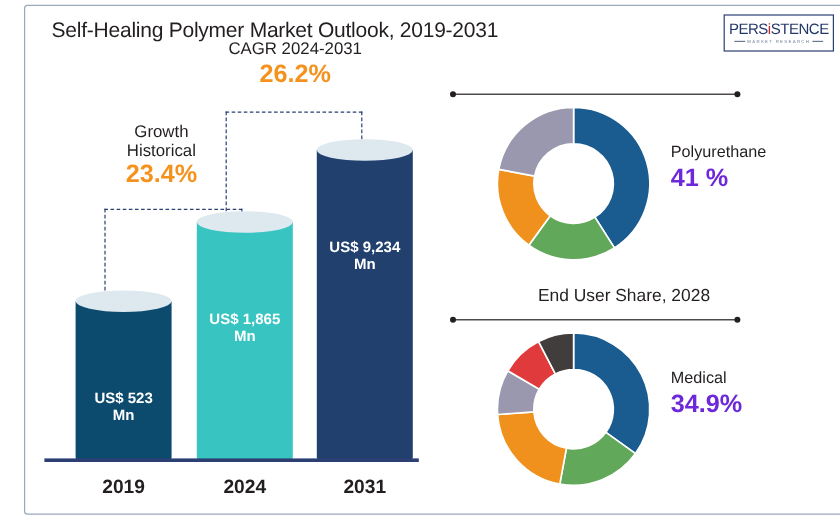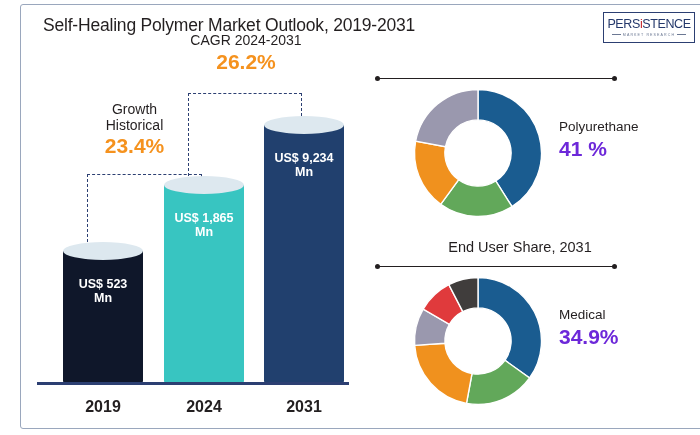--- a/index.html
+++ b/index.html
@@ -27,23 +27,23 @@
             white-space:nowrap;}
   .logo-rule{width:9px;height:1px;background:#6b7893;}
 
   
   #bar-panel{position:absolute;left:0;top:44px;width:340px;height:381px;}
 
   .bar{position:absolute;bottom:47px;width:80px;border-radius:0 0 2px 2px;}
   .bar-cap{position:absolute;top:-9px;left:0;width:80px;height:18px;
            border-radius:50%;background:#dde8ef;}
   .bar-label{position:absolute;left:0;width:80px;text-align:center;
-             color:#ffffff;font-weight:bold;font-size:12.5px;line-height:1.15;}
+             color:#ffffff;font-weight:bold;font-size:12.5px;line-height:1.15;margin-top:48px;}
 
-  #bar-2019{left:42px;height:132px;background:#0f172a;}
+  #bar-2019{left:42px;height:132px;background:#0c4a6e;}
   #bar-2019 .bar-label{top:26px;}
   #bar-2024{left:143px;height:198px;background:#38c5c1;}
   #bar-2024 .bar-label{top:26px;}
   #bar-2031{left:243px;height:258px;background:#21406e;}
   #bar-2031 .bar-label{top:26px;}
 
   #baseline{position:absolute;left:16px;bottom:45px;width:312px;height:3px;
             background:#2c3f72;}
 
   .xtick{position:absolute;bottom:14px;width:80px;text-align:center;
@@ -164,21 +164,21 @@
           <path d="M 4.814786466480321 41.38045952905668 A 46 46 0 0 1 49.99999999999999 4
        L 49.99999999999999 26 A 24 24 0 0 0 26.42510598251147 45.50284844994262 Z" fill="#9a98ae" stroke="#ffffff" stroke-width="1"></path>
         </svg>
       <div class="donut-legend">
         <div class="legend-name">Polyurethane</div>
         <div class="legend-val">41 %</div>
       </div>
     </div>
 
     <div class="donut-block" id="donut-block-2">
-      <div class="donut-title">End User Share, 2031</div>
+      <div class="donut-title">End User Share, 2028</div>
       <div class="donut-rule"></div>
       <svg class="donut-svg" id="donut-2" width="138" height="138" viewBox="0 0 100 100">
           <path d="M 50 4 A 46 46 0 0 1 87.38393156392232 76.8037620647545
        L 69.50465994639426 63.984571512045825 A 24 24 0 0 0 50 26 Z" fill="#1a5c90" stroke="#ffffff" stroke-width="1"></path>
           <path d="M 87.38393156392232 76.8037620647545 A 46 46 0 0 1 41.66453487315169 95.23847942978517
        L 45.65106167294871 73.6026849198879 A 24 24 0 0 0 69.50465994639426 63.984571512045825 Z" fill="#62a85a" stroke="#ffffff" stroke-width="1"></path>
           <path d="M 41.66453487315169 95.23847942978517 A 46 46 0 0 1 4.109824707383638 53.17676118286268
        L 26.057299847330594 51.657440617145745 A 24 24 0 0 0 45.65106167294871 73.6026849198879 Z" fill="#f0911e" stroke="#ffffff" stroke-width="1"></path>
           <path d="M 4.109824707383638 53.17676118286268 A 46 46 0 0 1 10.259522809129571 26.833332724755003
        L 29.265837987371953 37.913043160741736 A 24 24 0 0 0 26.057299847330594 51.657440617145745 Z" fill="#9a98ae" stroke="#ffffff" stroke-width="1"></path>

